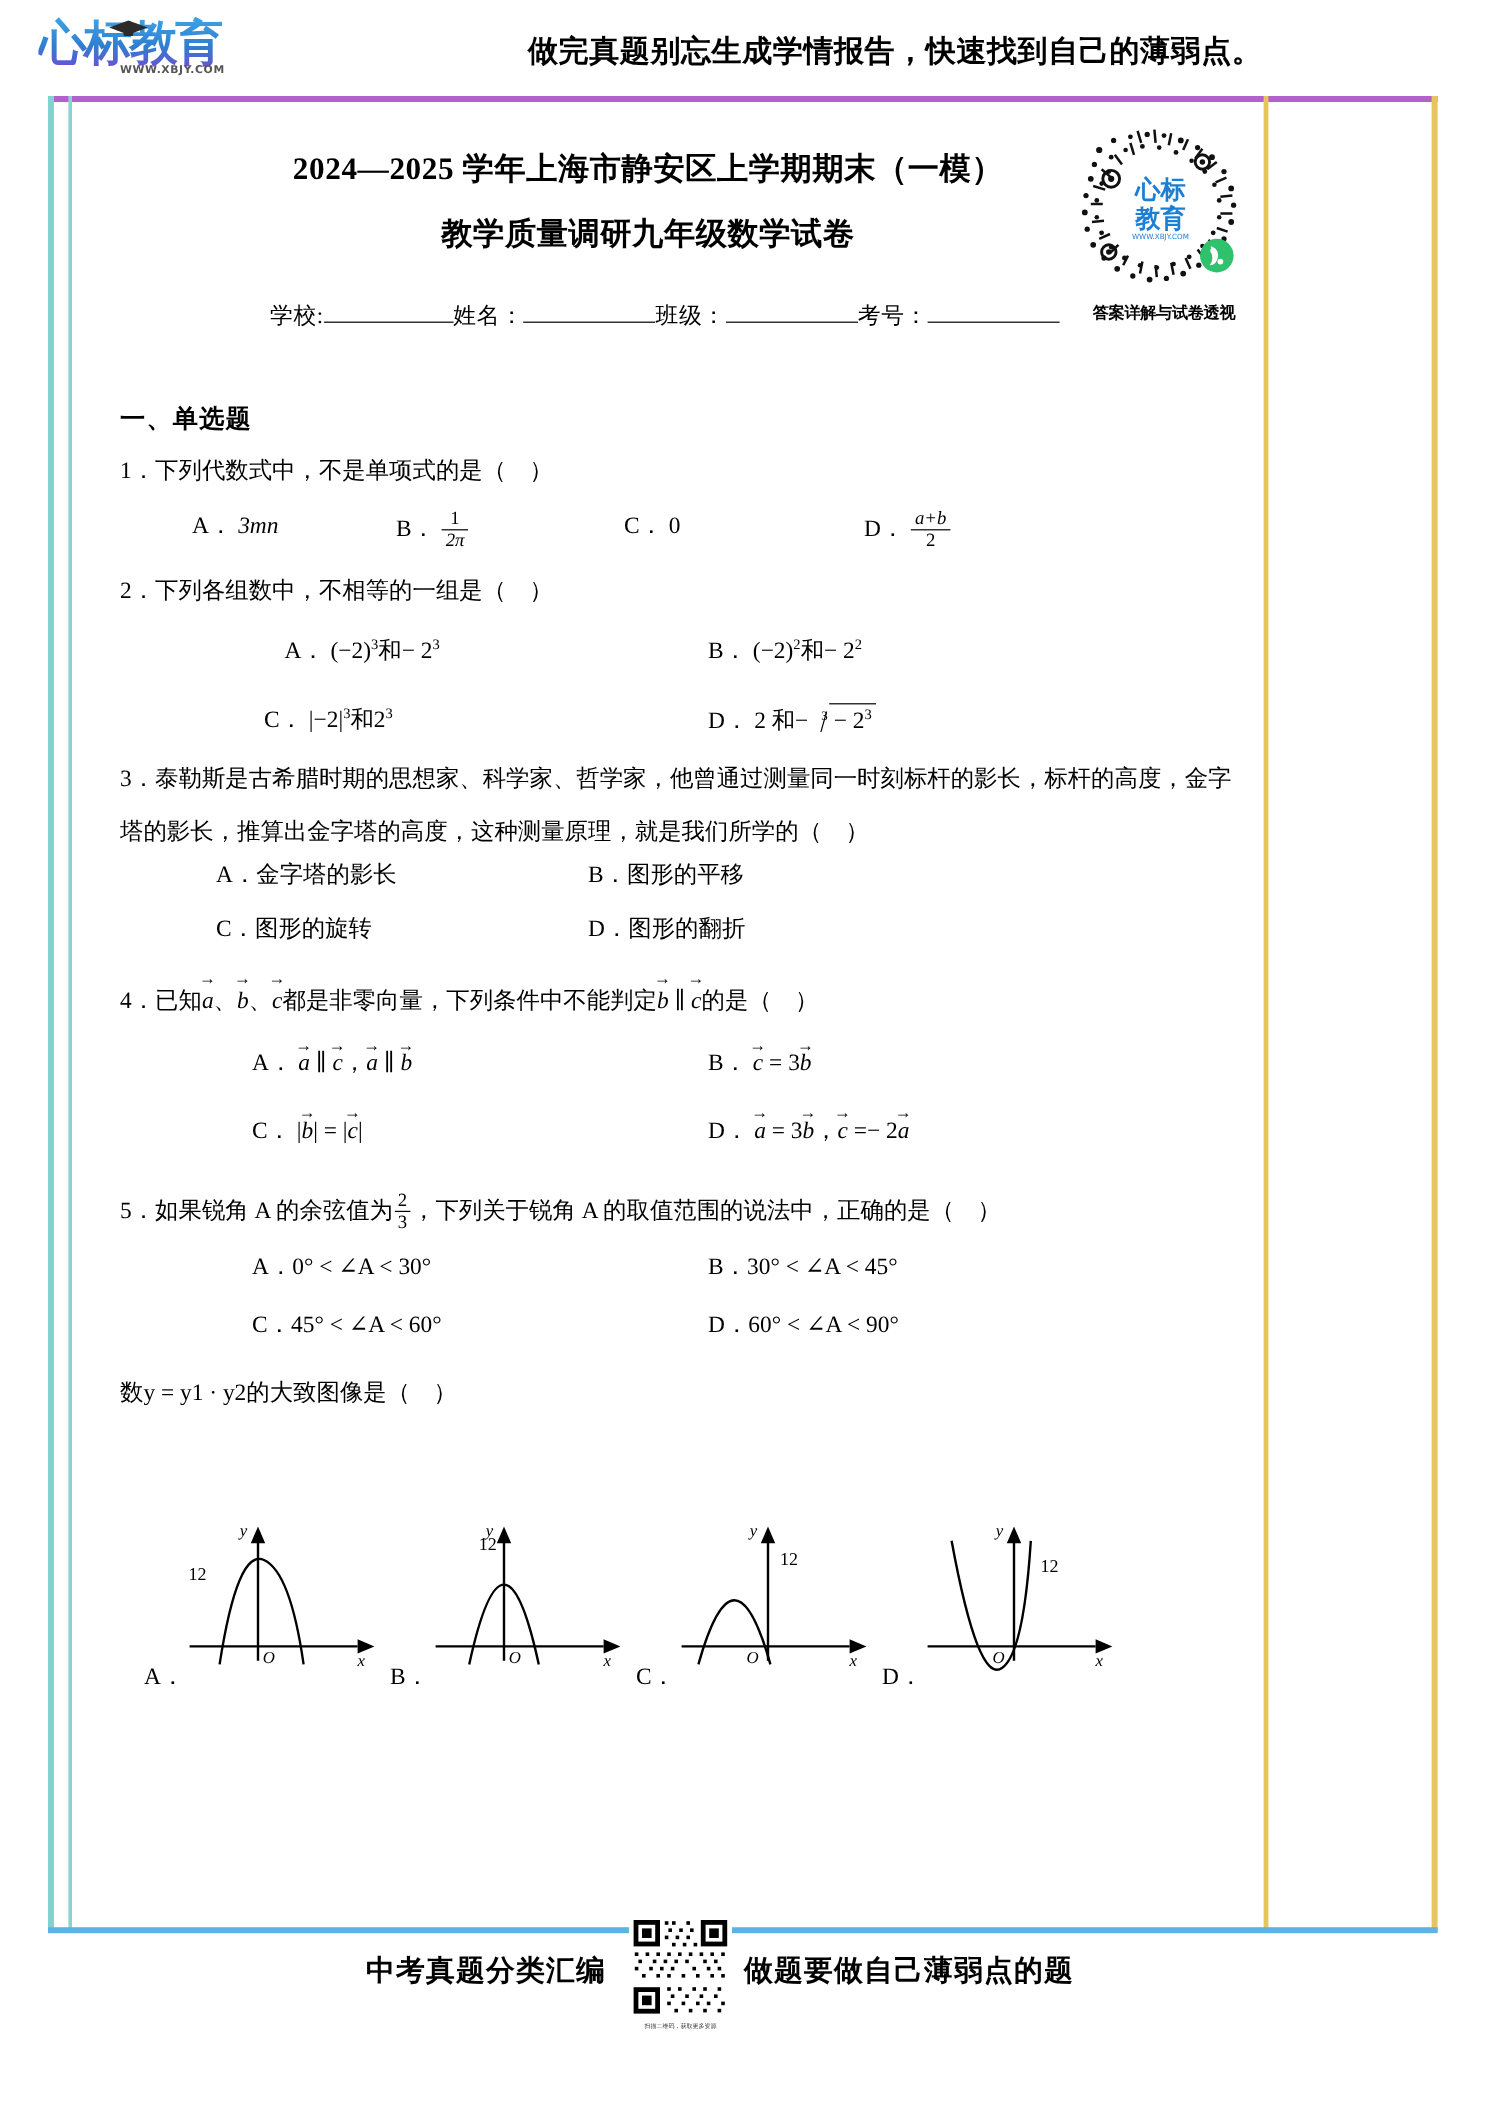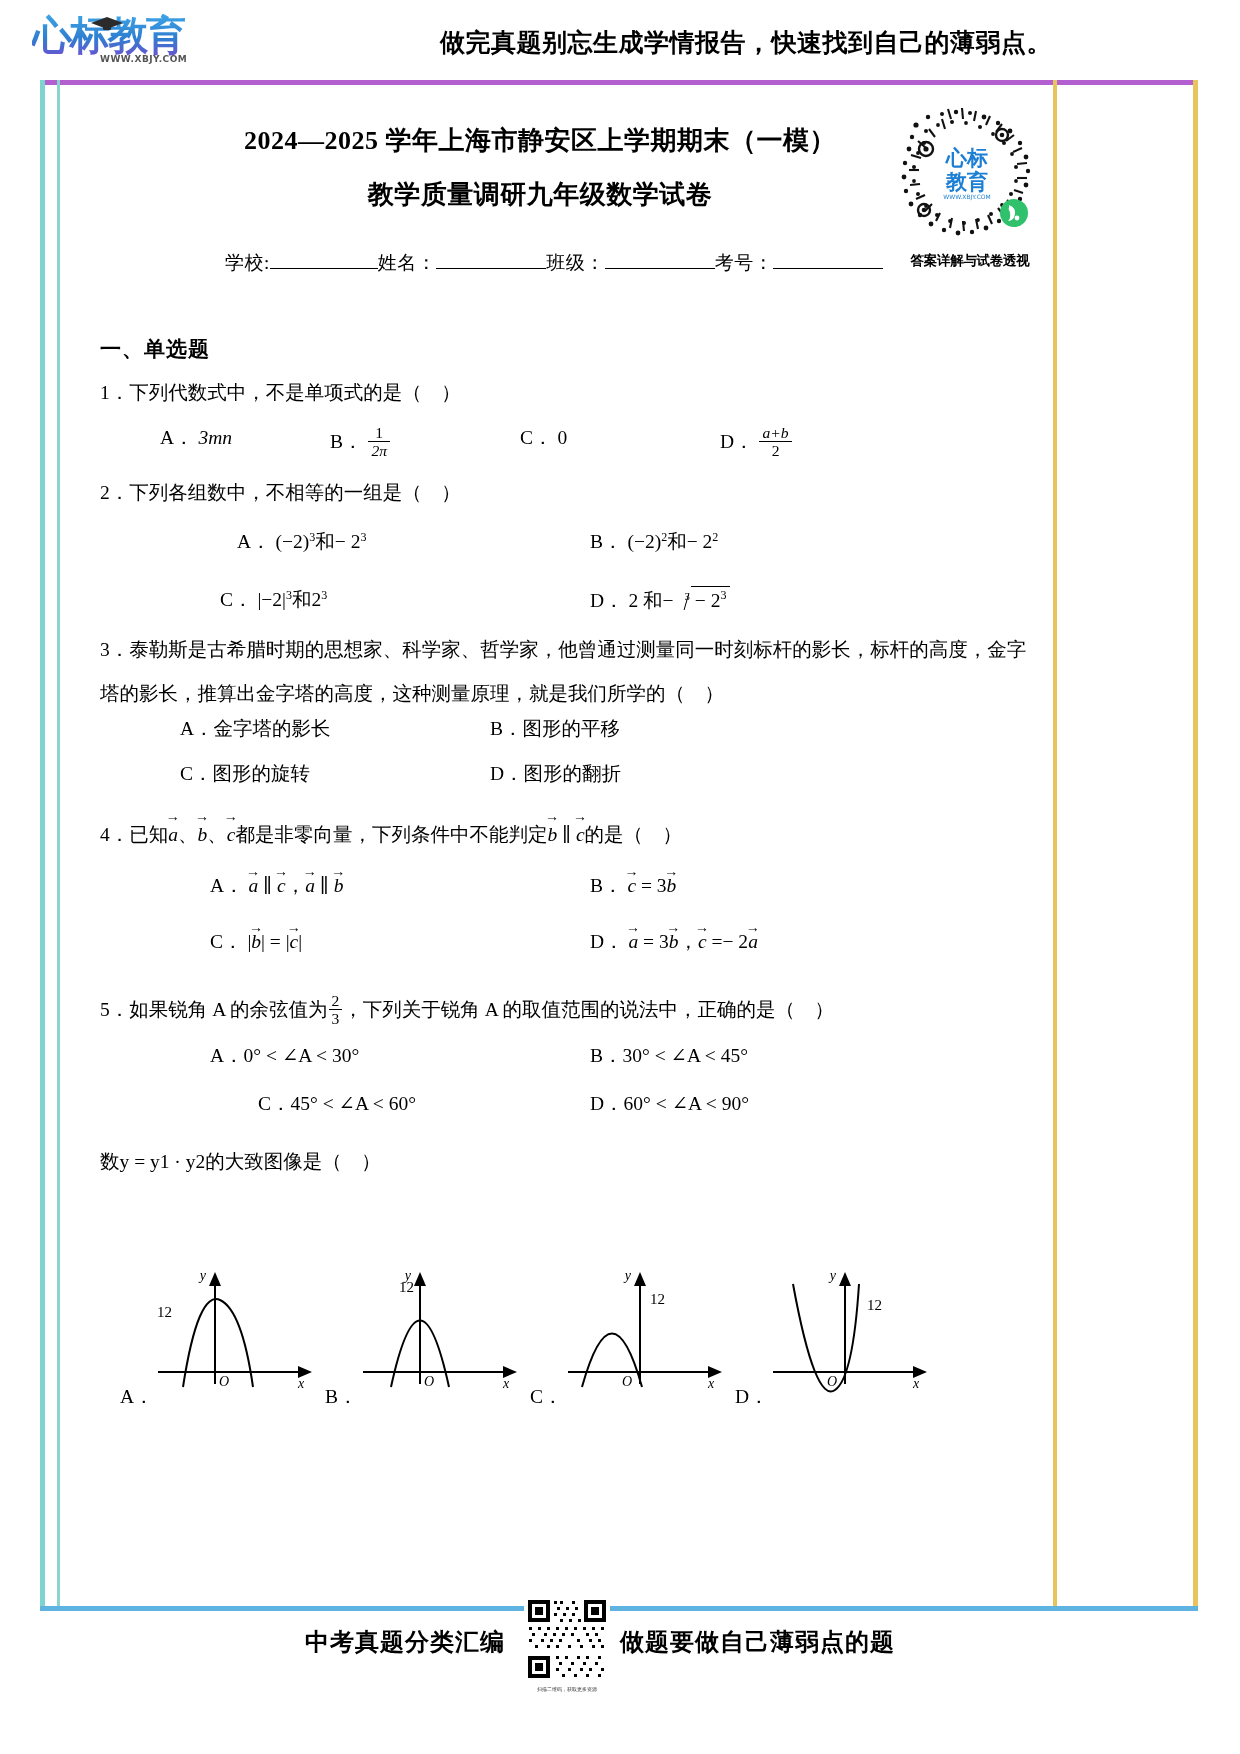--- a/index.html
+++ b/index.html
@@ -511,21 +511,21 @@
 <div class="q" style="left:100px; top:992px;">
   <span class="q-stem">5．</span><span class="q-stem"><span>如果锐角 A 的余弦值为</span><span class="frac"><span class="num">2</span><span class="den">3</span></span><span>，下列关于锐角 A 的取值范围的说法中，正确的是（　）</span></span>
 </div>
 <div class="opts" style="left:100px; top:1042px; width:930px; height:100px;">
   <div class="opt" style="left:110px; top:0;">
     <span>A．</span><span>0° &lt; ∠A &lt; 30°</span>
   </div>
   <div class="opt" style="left:490px; top:0;">
     <span>B．</span><span>30° &lt; ∠A &lt; 45°</span>
   </div>
-  <div class="opt" style="left:110px; top:48px;margin-left:48px;">
+  <div class="opt" style="left:110px; top:48px;">
     <span>C．</span><span>45° &lt; ∠A &lt; 60°</span>
   </div>
   <div class="opt" style="left:490px; top:48px;">
     <span>D．</span><span>60° &lt; ∠A &lt; 90°</span>
   </div>
 </div>
 
 <div class="q" style="left:100px; top:1140px; width:960px; line-height:44px;">
   <div style="white-space:nowrap;">数y = y1 · y2的大致图像是（　）</div>
 </div>

